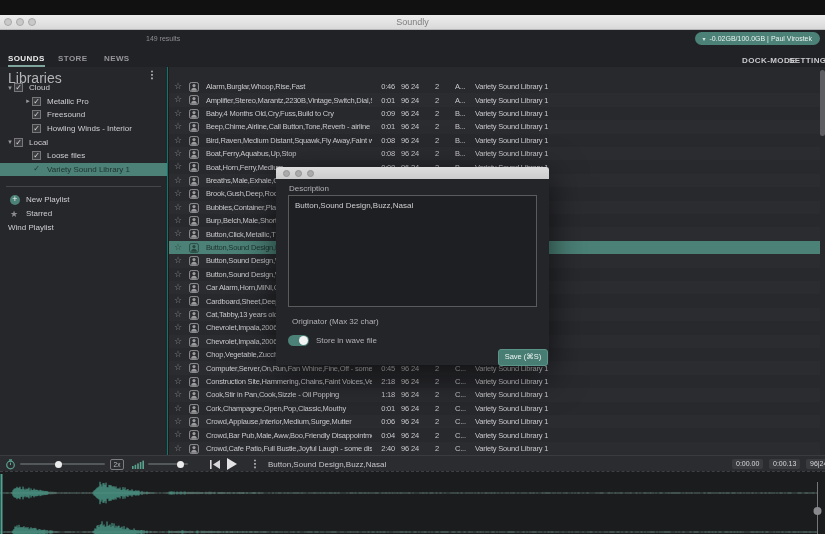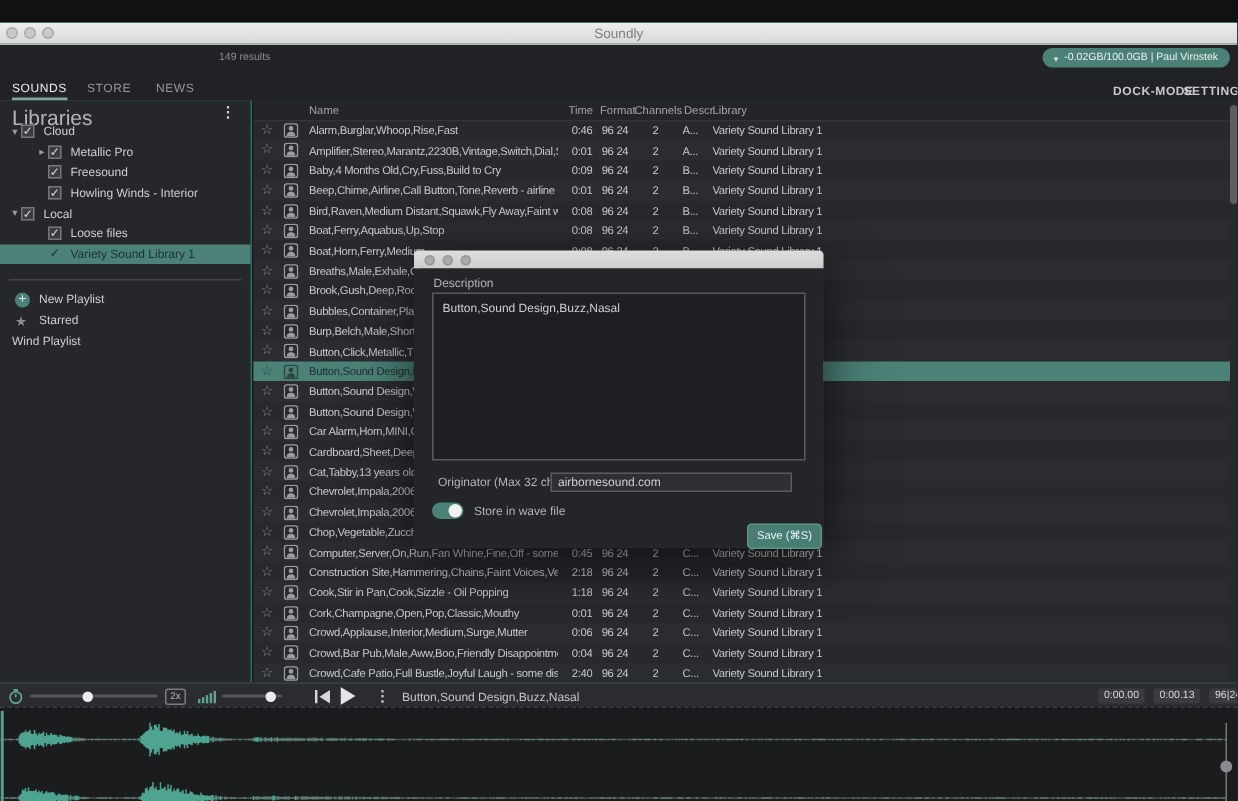--- a/index.html
+++ b/index.html
@@ -21,21 +21,21 @@
   .search-pill{position:absolute;left:3px;top:2px;width:131px;height:14px;background:#f4f4f4;
     border-radius:8px;display:flex;align-items:center;padding:0 5px;box-sizing:border-box;}
   .search-pill input{border:none;outline:none;background:transparent;font-family:"Liberation Sans",sans-serif;
     font-size:8px;color:#222;width:70px;margin-left:3px;}
   .sp-btn{font-size:9px;color:#555;line-height:10px;margin-left:4px;cursor:default;}
   .sp-btn.fwd{color:#4d8076;font-weight:bold;}
   .results{position:absolute;left:146px;top:5px;font-size:7px;color:#8f8f92;}
   .account-pill{position:absolute;right:5px;top:2px;height:13px;background:#4b8177;border-radius:8px;
     display:flex;align-items:center;padding:0 8px;font-size:7px;color:#eaf3f0;}
   .account-pill .caret{font-size:6px;margin-right:4px;color:#d7e6e2;}
-  .tab{position:absolute;top:24px;font-size:8px;font-weight:normal;letter-spacing:.4px;color:#97979a;}
+  .tab{position:absolute;top:24px;font-size:8px;font-weight:bold;letter-spacing:.4px;color:#97979a;}
   .tab.active{color:#ededed;border-bottom:2px solid #7fa49b;padding-bottom:2px;}
   .tab-right{position:absolute;top:26px;font-size:8px;font-weight:bold;letter-spacing:.4px;color:#c9c9cc;}
 
   
   .sidebar{position:absolute;left:0;top:52px;width:167px;height:388px;background:#26272b;}
   .sb-head{position:absolute;left:8px;top:3px;font-size:14px;color:#b5b5b8;}
   .sb-kebab{position:absolute;right:10px;top:2px;font-size:10px;font-weight:bold;color:#c9c9cc;}
   .tree-row{position:absolute;left:0;width:167px;height:13.6px;display:flex;align-items:center;color:#cfcfd2;font-size:8px;}
   .tree-row.sel{background:#4b8177;color:#203431;}
   .disc{width:8px;text-align:center;font-size:7px;color:#9a9a9d;flex:none;}
@@ -176,28 +176,20 @@
           <span class="star-ic">★</span>
           <span>Starred</span>
         </div>
         <div class="pl-row" style="top: 153.6px; padding-left: 8px;">
           <span>Wind Playlist</span>
         </div>
       </div>
   </div>
 
   <div class="table">
-    <div class="thead">
-      <div class="th" style="left:37px">Name</div>
-      <div class="th" style="left:210px">Time</div>
-      <div class="th" style="left:231px">Format</div>
-      <div class="th" style="left:254px">Channels</div>
-      <div class="th" style="left:287px">Descr</div>
-      <div class="th" style="left:306px">Library</div>
-    </div>
     <div id="rows-container">
         <div class="trow" style="top: 13px;">
           <span class="star">☆</span>
           <svg class="usr" width="10" height="10" viewBox="0 0 12 12">
             <rect x="0.7" y="0.7" width="10.6" height="10.6" rx="2" fill="none" stroke="currentColor" stroke-width="1.1"></rect>
             <circle cx="6" cy="4.3" r="1.9" fill="currentColor"></circle>
             <path d="M2.6 10.6 C2.6 7.9 4.1 7 6 7 C7.9 7 9.4 7.9 9.4 10.6 Z" fill="currentColor"></path>
           </svg>
           <span class="cell c-name">Alarm,Burglar,Whoop,Rise,Fast</span>
           <span class="cell c-time">0:46</span>
@@ -591,21 +583,20 @@
   <div class="modal">
     <div class="m-titlebar">
       <span class="m-dot" style="left:7px"></span>
       <span class="m-dot" style="left:19px"></span>
       <span class="m-dot" style="left:31px"></span>
     </div>
     <div class="m-body">
       <div class="m-label" style="left:13px;top:5px">Description</div>
       <textarea class="m-textarea" style="">Button,Sound Design,Buzz,Nasal</textarea>
       <div class="m-label" style="left:16px;top:138px">Originator (Max 32 char)</div>
-      <input class="m-input" value="airbornesound.com" style="">
       <div class="toggle">
           <span class="knob"></span>
         </div>
       <div class="m-label" style="left:40px;top:157px">Store in wave file</div>
       <div class="save-btn">Save (⌘S)</div>
     </div>
   </div>
 
   <div class="playerbar">
     <svg class="abs" style="left:5px;top:3px" width="11" height="11" viewBox="0 0 11 11">

